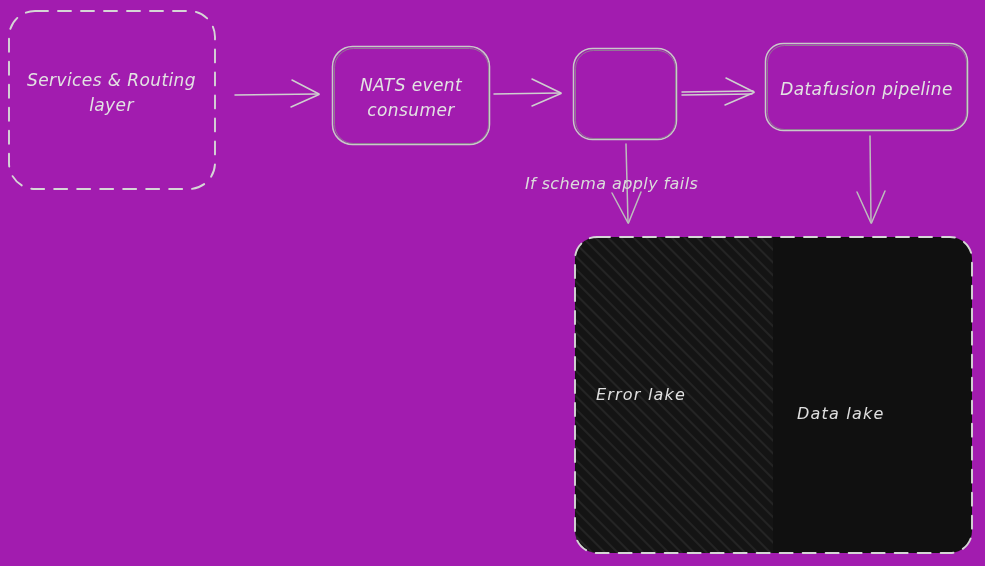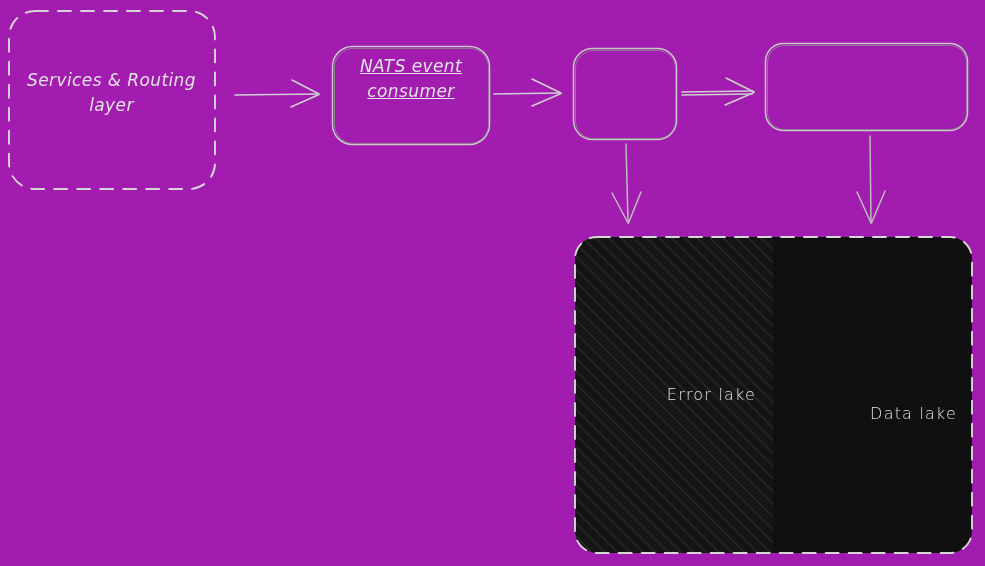--- a/index.html
+++ b/index.html
@@ -45,23 +45,24 @@
     font-style: italic;
     font-weight: 300;
     white-space: nowrap;
   }
   .zone-label {
     position: absolute;
     color: #e0e0e0;
     font-family: "DejaVu Sans", sans-serif;
     font-size: 16px;
     letter-spacing: 1.2px;
+    font-style: italic;
     font-weight: 300;
     white-space: nowrap;
-    text-align: right;
+    text-align: left;
   }
   .hit {
     position: absolute;
     background: transparent;
   }
 </style>
 </head>
 <body style="background: rgb(18, 18, 18);">
 
 <div id="canvas" style="background: #a21caf;">
@@ -129,25 +130,27 @@
     <g fill="none" stroke="#bdbdbd" stroke-width="1.5" stroke-linecap="round">
       <path d="M 870 136 L 871 222"></path>
       <path d="M 857 192 L 871 223"></path>
       <path d="M 885 191 L 871.5 223"></path>
     </g>
   </svg>
 
   <div class="node-label" style="left:16px; top:68px; width:191px;">Services &amp; Routing
 layer</div>
 
-  <div class="node-label" style="left:336px; top:54px; width:150px;text-decoration:underline;">NATS event
+  <div class="node-label" style="left:336px; top:73px; width:150px;">NATS event
 consumer</div>
 
 
+  <div class="node-label" style="left:769px; top:77px; width:195px;">Datafusion pipeline</div>
 
+  <div class="edge-label" style="left:525px; top:174px;">If schema apply fails</div>
 
   <div class="zone-label" style="left:596px; top:385px; width:160px;">Error lake</div>
 
   <div class="zone-label" style="left:797px; top:404px; width:160px;">Data lake</div>
 
   <div class="hit" style="left:8px; top:10px; width:207px; height:180px;"></div>
   <div class="hit" style="left:332px; top:46px; width:158px; height:99px;"></div>
   <div class="hit" style="left:573px; top:48px; width:104px; height:92px;"></div>
   <div class="hit" style="left:765px; top:43px; width:203px; height:88px;"></div>
   <div class="hit" style="left:575px; top:237px; width:198px; height:316px;"></div>

